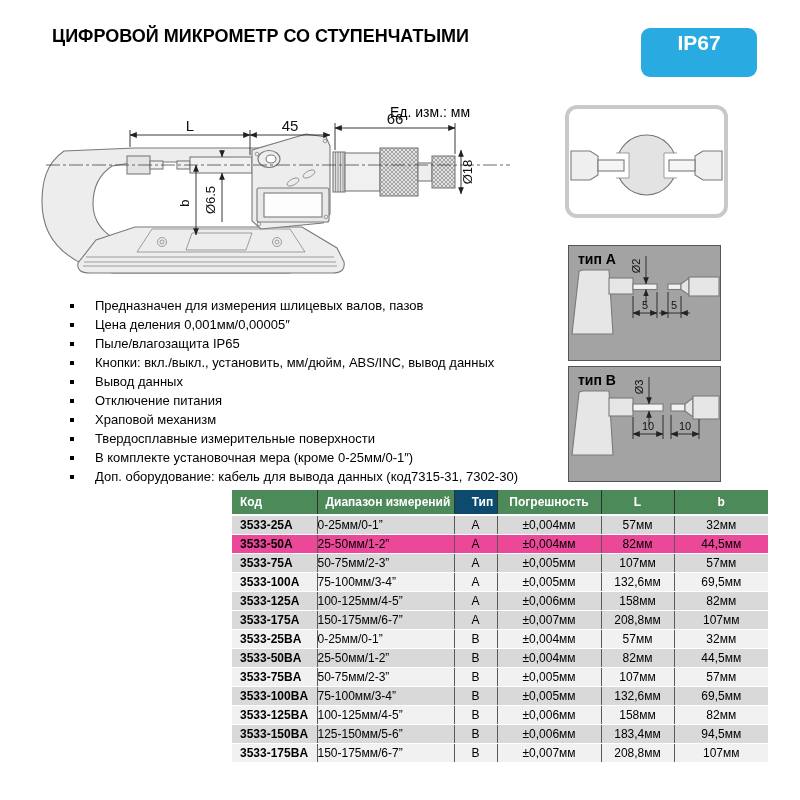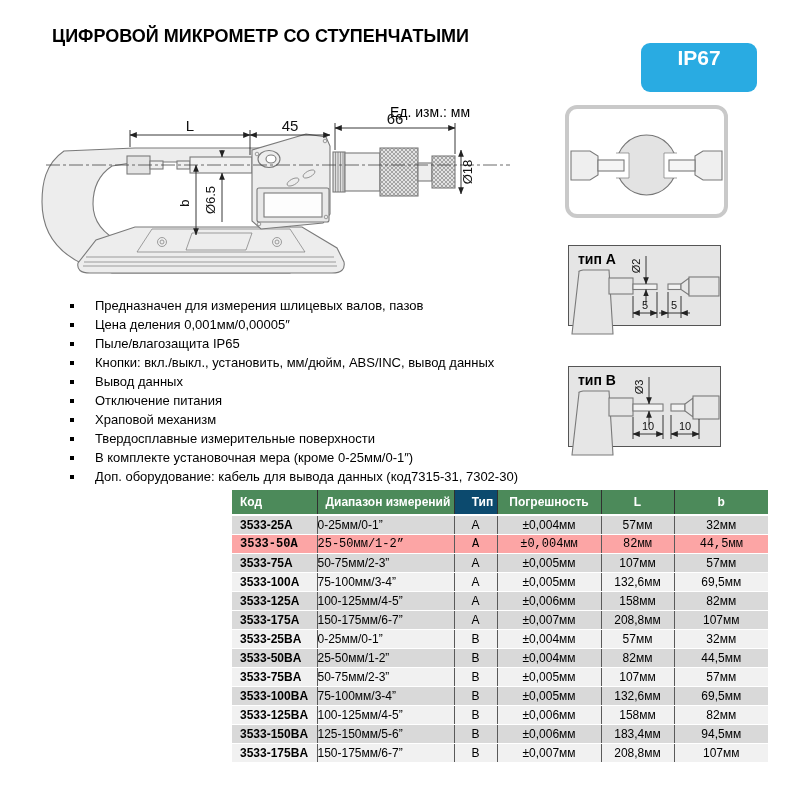--- a/index.html
+++ b/index.html
@@ -4,28 +4,28 @@
 <style>
   html,body{margin:0;padding:0;}
   body{
     width:800px;height:800px;position:relative;background:#ffffff;
     font-family:"Liberation Sans", sans-serif;color:#000;overflow:hidden;
   }
   .abs{position:absolute;}
   
   .title{left:52px;top:22px;width:600px;font-size:18px;font-weight:bold;line-height:28px;letter-spacing:0;}
   
-  .badge{left:641px;top:43px;width:116px;height:49px;border-radius:9px;color:#fff;text-align:center;}
+  .badge{left:641px;top:28px;width:116px;height:49px;border-radius:9px;color:#fff;text-align:center;}
   .badge .code{font-size:21px;font-weight:bold;line-height:24px;margin-top:3px;}
   .badge .sub{font-size:9.5px;font-weight:bold;letter-spacing:-0.2px;line-height:11px;margin-top:36px;}
   
   .units{left:390px;top:104px;font-size:14px;}
   
   .appbox{left:565px;top:105px;width:163px;height:113px;border:4px solid #c9c9c9;border-radius:12px;background:#fff;box-sizing:border-box;}
-  .typebox{width:153px;height:81px;border:1px solid #555;background:#e5e5e5;box-sizing:border-box;}
+  .typebox{width:153px;height:116px;border:1px solid #555;background:#a3a3a3;box-sizing:border-box;}
   .typebox .lbl{position:absolute;left:9px;top:5px;font-size:14px;font-weight:bold;}
   #typeA{left:568px;top:245px;}
   #typeB{left:568px;top:366px;}
   
   .features{left:62px;top:296px;width:480px;list-style:none;margin:0;padding:0;}
   .features li{position:relative;padding-left:33px;font-size:13px;line-height:19px;}
   .features li::before{content:"";position:absolute;left:8px;top:8px;width:4px;height:4px;background:#000;}
   
   .spec{left:232px;top:490px;width:536px;border-collapse:collapse;table-layout:fixed;}
   .spec th{height:24px;font-size:12px;font-weight:bold;color:#fff;text-align:center;
@@ -232,21 +232,21 @@
   </thead>
   <tbody>
       <tr style="background: rgb(217, 217, 217);">
         <td class="c0">3533-25A</td>
         <td class="c1">0-25мм/0-1”</td>
         <td class="c2">A</td>
         <td class="c3">±0,004мм</td>
         <td class="c4">57мм</td>
         <td class="c5">32мм</td>
       </tr>
-      <tr style="background: #fca5a5; font-family: Liberation Mono, monospace;">
+      <tr style="background: #ec4899;">
         <td class="c0">3533-50A</td>
         <td class="c1">25-50мм/1-2”</td>
         <td class="c2">A</td>
         <td class="c3">±0,004мм</td>
         <td class="c4">82мм</td>
         <td class="c5">44,5мм</td>
       </tr>
       <tr style="background: rgb(217, 217, 217);">
         <td class="c0">3533-75A</td>
         <td class="c1">50-75мм/2-3”</td>

